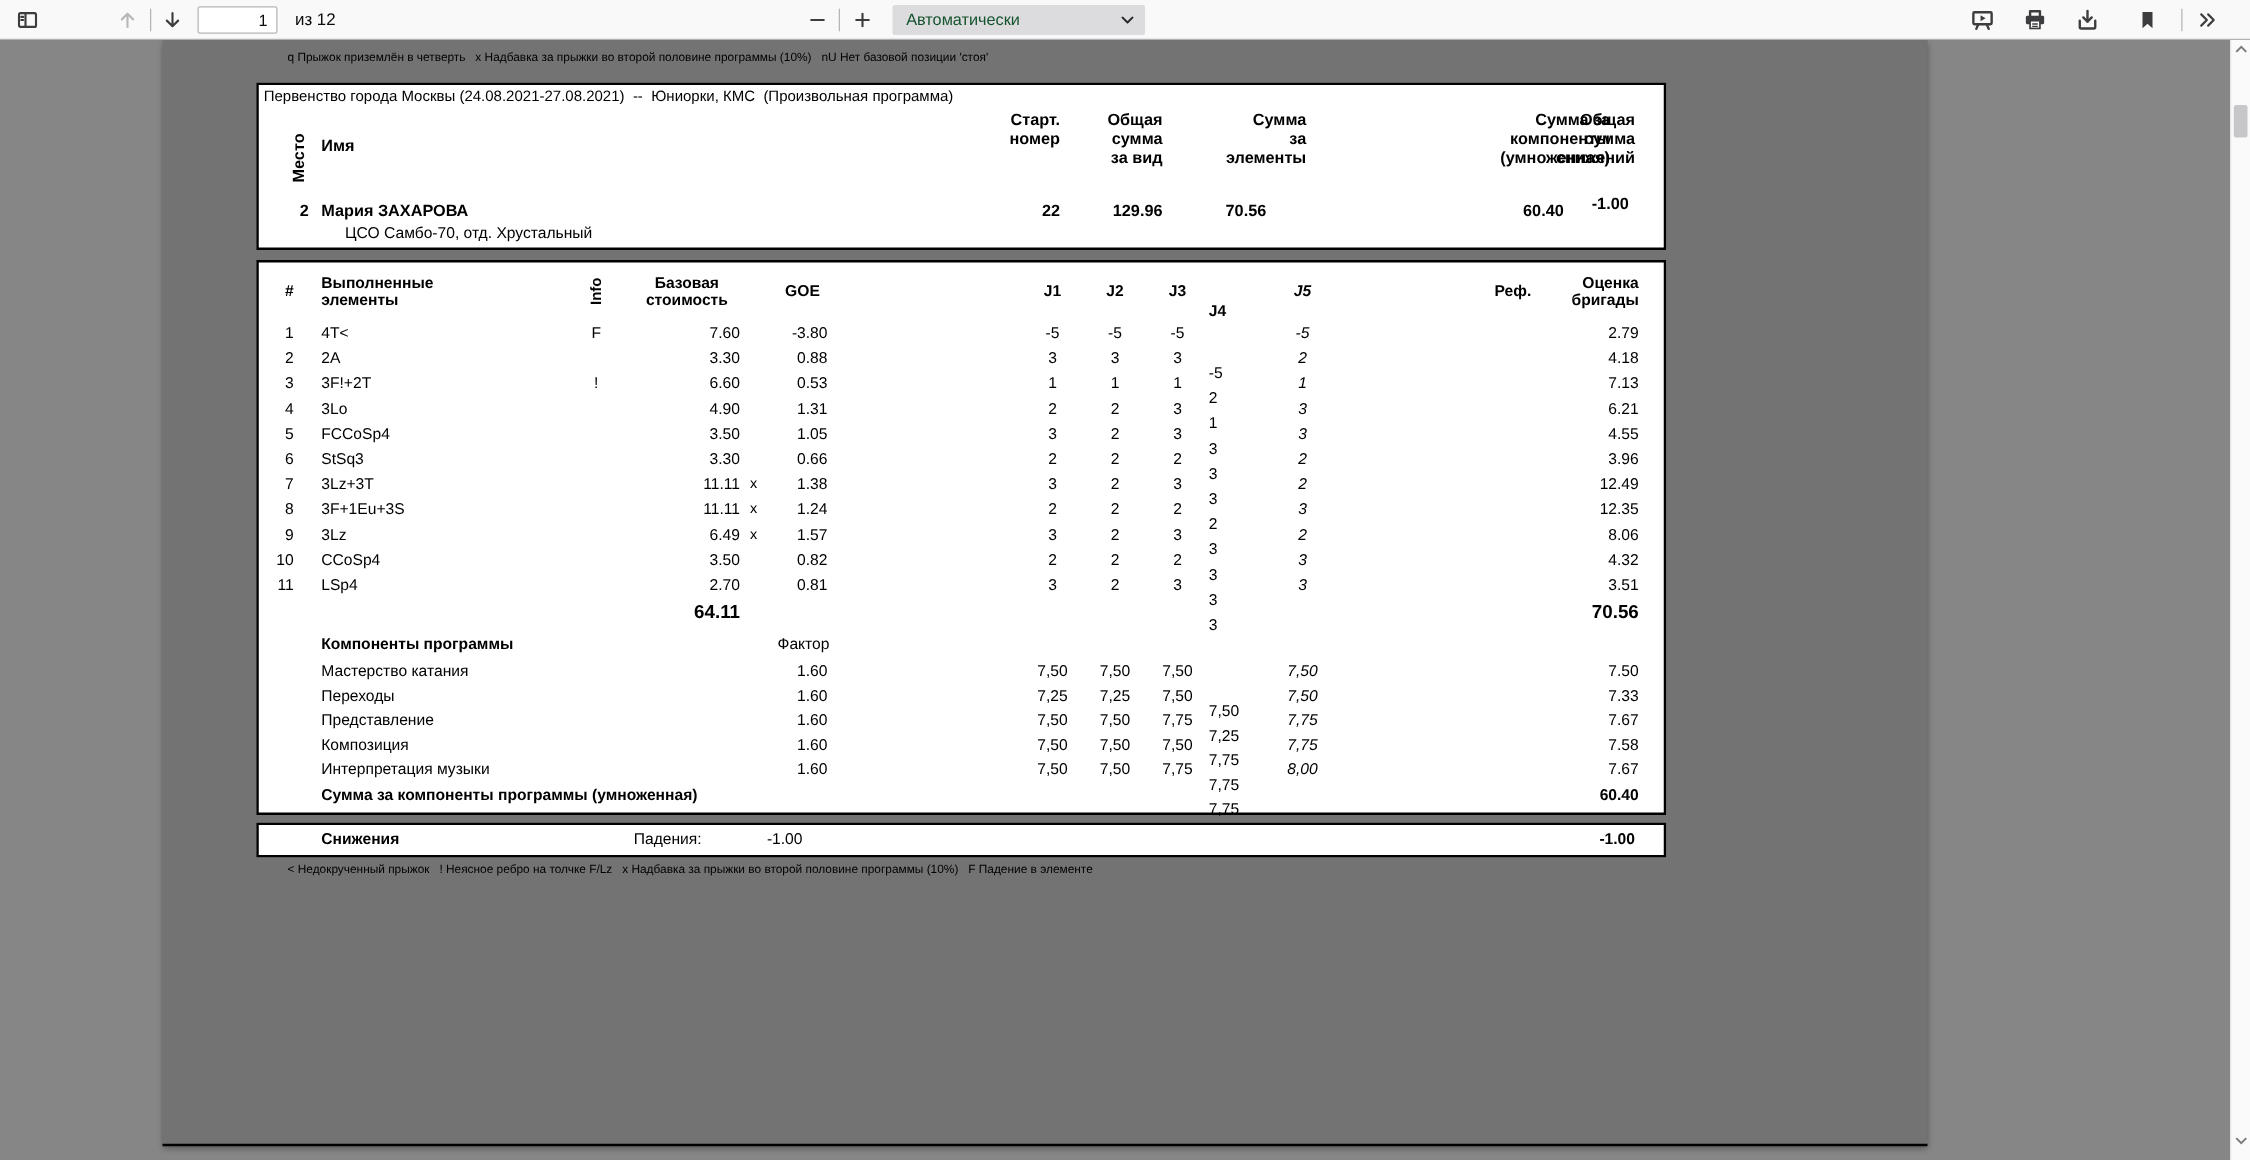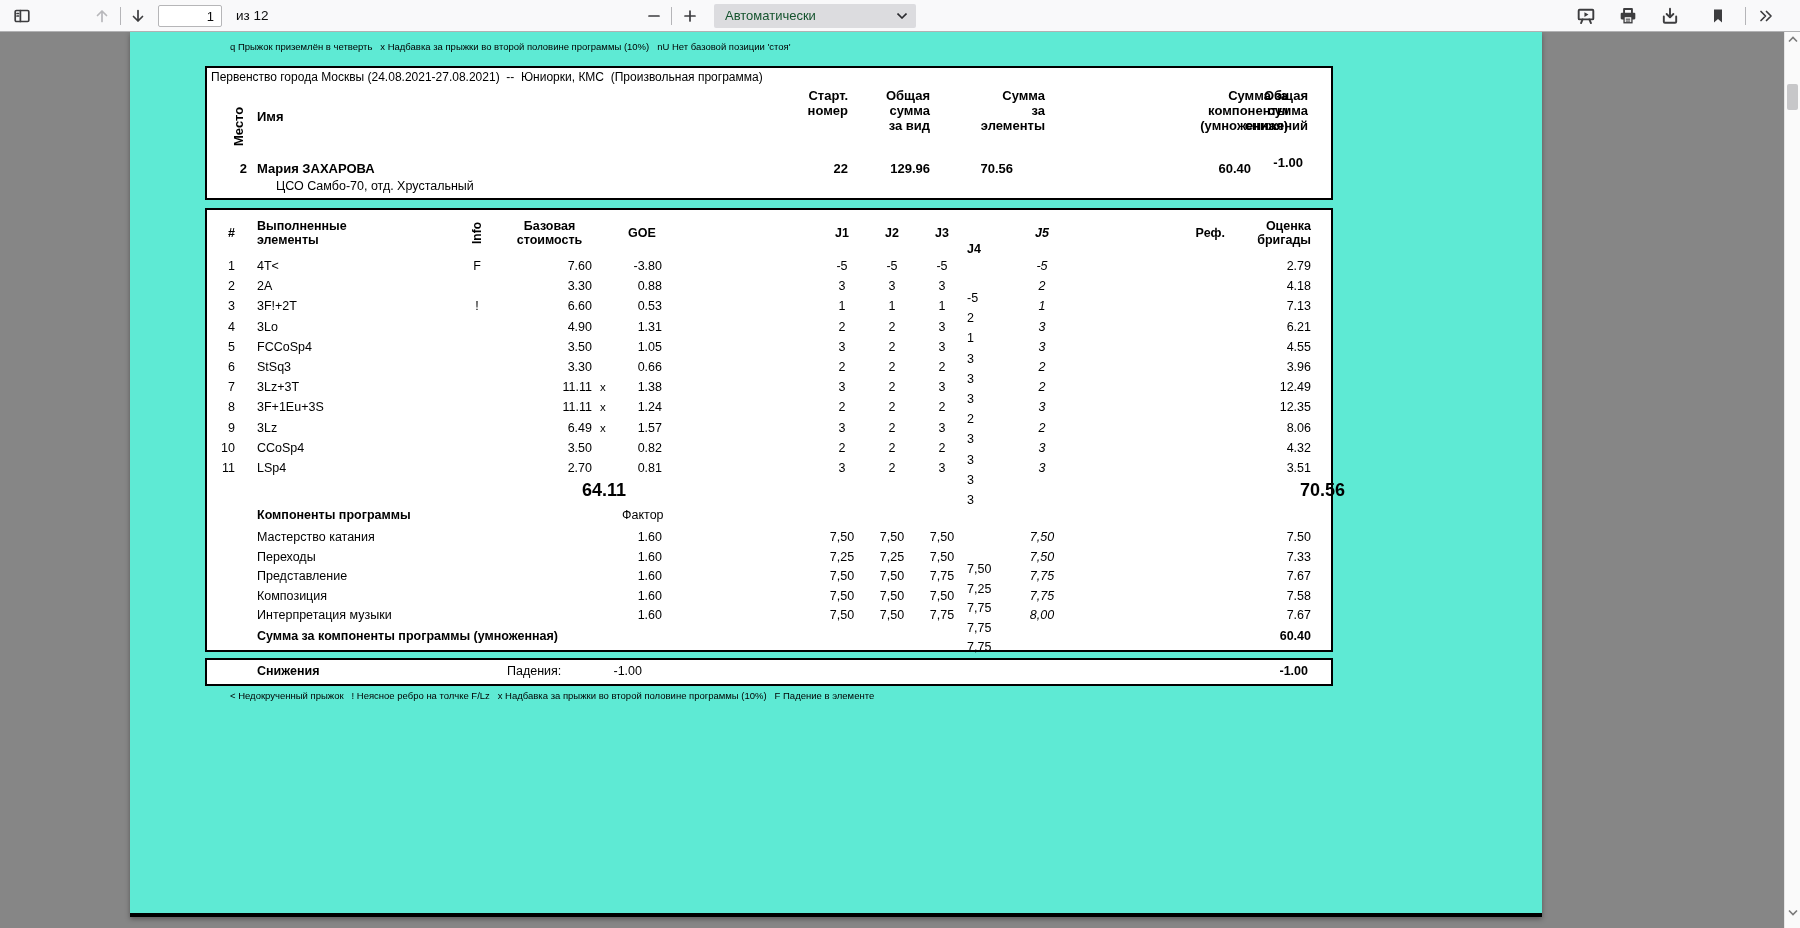--- a/index.html
+++ b/index.html
@@ -28,21 +28,21 @@
   
   .scrollbar { position:absolute; right:0; top:32px; bottom:0; width:16px;
                background:#fafafa; border-left:1px solid #e6e6e6; z-index:4; }
   .sb-up { position:absolute; top:4px; left:3px; cursor:pointer; }
   .sb-down { position:absolute; bottom:12px; left:3px; cursor:pointer; }
   .sb-thumb { position:absolute; top:52px; left:2px; width:11px; height:26px;
               background:#c7c7c9; border-radius:2px; cursor:pointer; }
 
   
   .page { position:absolute; left:130px; top:32px; width:1412px; height:885px;
-          background:#5eead4; border-bottom:4px solid #000000;
+          background:#737373; border-bottom:2px solid #000000;
           box-shadow:0 2px 5px rgba(0,0,0,0.35); }
   .tiny { font-size:9.5px; white-space:pre; color:#000; }
   .top-note { position:absolute; left:100px; top:9px; }
   .footnote { position:absolute; left:100px; top:658px; }
 
   .bx { position:absolute; left:75px; width:1128px; border:2px solid #000; background:#fff; }
   #box1 { top:34px; height:134px; }
   #box2 { top:176px; height:444px; }
   #box3 { top:626px; height:28px; }
 
@@ -54,21 +54,21 @@
   .hb { font-weight:bold; font-size:13px; line-height:15px; text-align:right; white-space:pre-line; top:20px; }
   .vb { font-weight:bold; font-size:13px; top:93px; white-space:nowrap; }
   .b1-name-h { left:50px; top:41px; font-weight:bold; font-size:13px; }
   .b1-club { left:53px; top:111px; font-size:12.5px;margin-left:16px; }
 
   
   .grid { display:grid; grid-template-columns:28px 212px 60px 85px 30px 40px 155px 50px 50px 50px 50px 50px 158px 106px; }
   .ehead { height:46px; align-items:center; font-weight:bold; font-size:12.5px; line-height:14px; }
   .erow  { height:20.2px; line-height:20.2px; font-size:12.5px; }
   .crow  { height:19.6px; line-height:19.6px; font-size:12.5px; }
-  .trow  { height:24px; line-height:24px; font-size:18px;padding-left:34px; }
+  .trow  { height:24px; line-height:24px; font-size:15px; }
   .chrow { height:26px; line-height:26px; font-size:12.5px; }
   .frow  { height:20px; line-height:20px; font-size:12.5px; }
   .cn { grid-column:1; text-align:right; }
   .ce { grid-column:2; padding-left:22px; text-align:left; white-space:nowrap; }
   .ci { grid-column:3; text-align:center; }
   .cb { grid-column:4; text-align:right; }
   .cbh { grid-column:4; text-align:center; white-space:pre-line; }
   .cx { grid-column:5; padding-left:8px; font-size:11.5px; }
   .cg { grid-column:6; text-align:right; white-space:nowrap; }
   .cgh { grid-column:6; text-align:center; }

